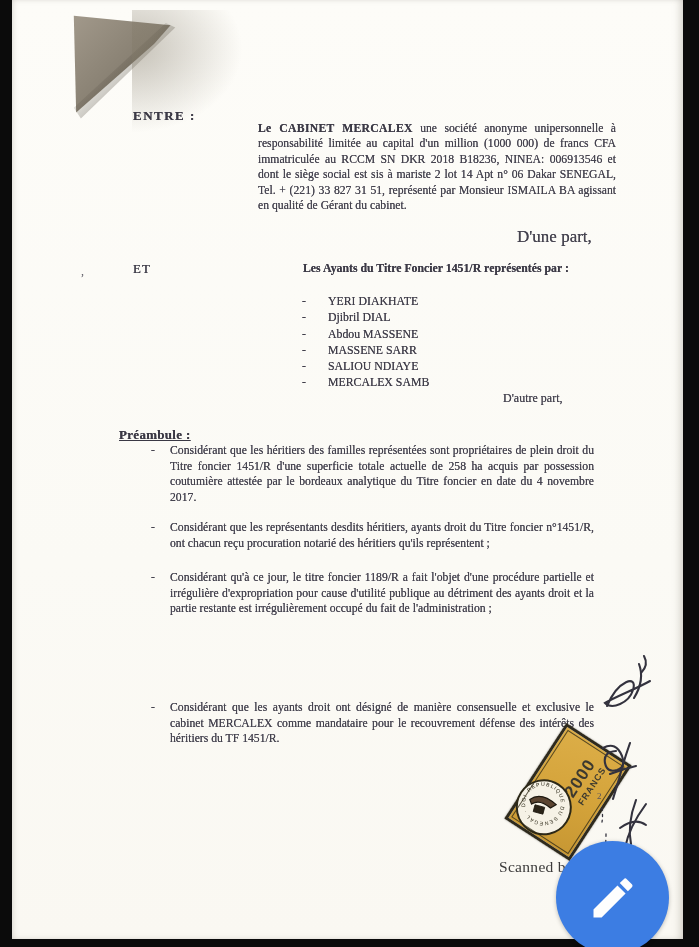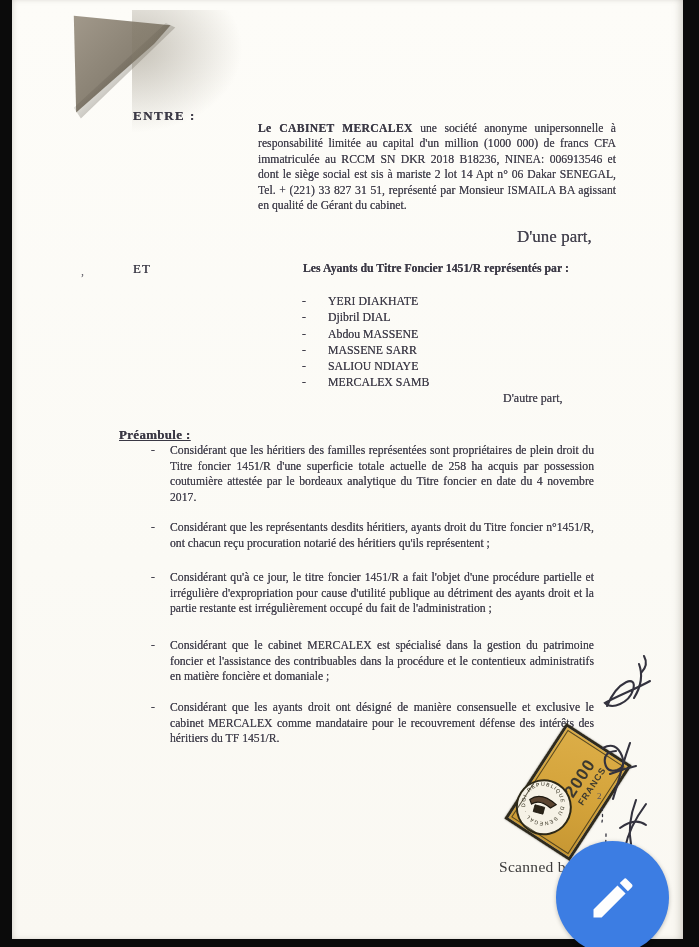--- a/index.html
+++ b/index.html
@@ -146,22 +146,21 @@
     <li>SALIOU NDIAYE</li>
     <li>MERCALEX SAMB</li>
   </ul>
 
   <div class="dautre ink">D'autre part,</div>
 
   <div class="preambule ink">Préambule :</div>
 
   <p class="consider c1 ink">Considérant que les héritiers des  familles représentées sont propriétaires de plein droit du Titre foncier  1451/R  d'une superficie totale actuelle de 258 ha acquis par possession coutumière attestée par le bordeaux analytique du Titre foncier en date du 4 novembre 2017.</p>
   <p class="consider c2 ink">Considérant que les représentants desdits héritiers, ayants droit du Titre foncier n°1451/R, ont chacun reçu procuration notarié des héritiers  qu'ils représentent ;</p>
-  <p class="consider c3 ink">Considérant qu'à ce jour, le titre foncier 1451/R  a fait l'objet d'une procédure partielle et irrégulière  d'expropriation  pour cause d'utilité publique au détriment des ayants droit et la partie restante est irrégulièrement occupé   du fait de l'administration ;</p>
-  <p class="consider c4 ink">Considérant que le cabinet MERCALEX est spécialisé dans   la gestion du patrimoine foncier et l'assistance des contribuables dans la procédure et le contentieux administratifs en matière  foncière et domaniale ;</p>
+  <p class="consider c3 ink">Considérant qu'à ce jour, le titre foncier 1189/R  a fait l'objet d'une procédure partielle et irrégulière  d'expropriation  pour cause d'utilité publique au détriment des ayants droit et la partie restante est irrégulièrement occupé   du fait de l'administration ;</p>
   <p class="consider c5 ink">Considérant que les ayants droit  ont  désigné  de manière consensuelle et exclusive le cabinet MERCALEX comme mandataire pour le recouvrement défense des intérêts des héritiers du TF 1451/R.</p>
 
   <div class="stamp">
     <div class="stamp-value">
       <span class="v">2000</span>
       <span class="c">FRANCS</span>
     </div>
     <div class="stamp-seal">
       <svg width="47" height="47" viewBox="0 0 47 47">
         <defs>

